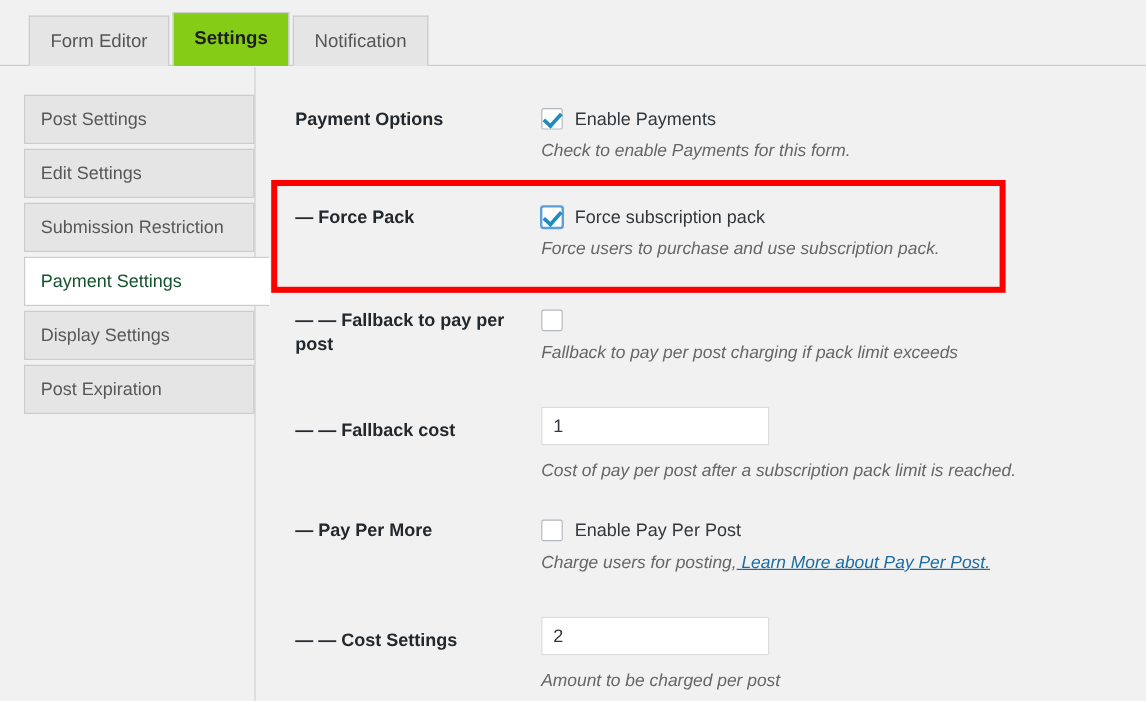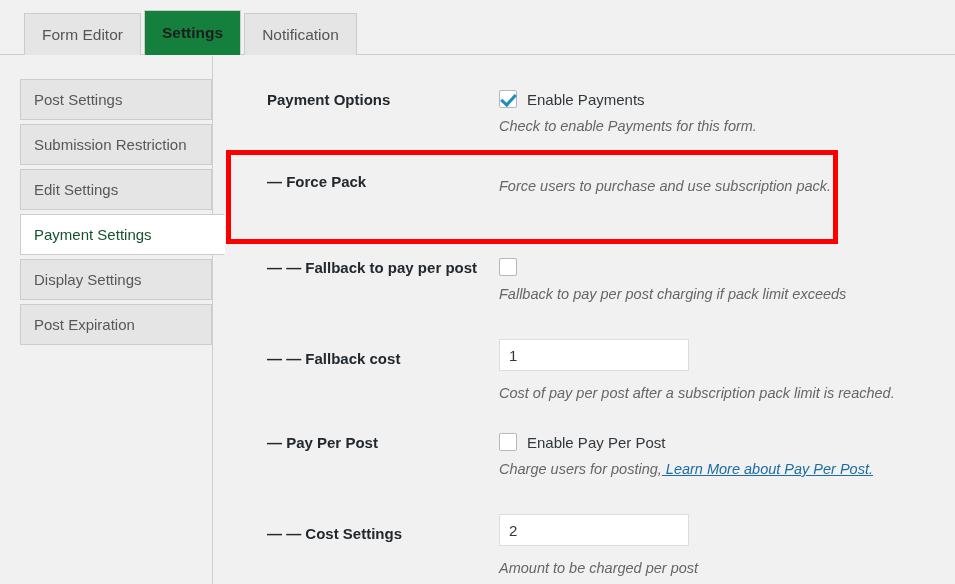--- a/index.html
+++ b/index.html
@@ -32,21 +32,21 @@
     margin-right: 3px;
     margin-bottom: -1px;
     font-size: 15.5px;
     color: #555;
     cursor: pointer;
     white-space: nowrap;
     position: relative;
     margin-top: 48px;
   }
   .tab.active {
-    background: #15803d;
+    background: #84cc16;
     color: #1d1d1d;
     font-weight: bold;
     height: 45px;
     z-index: 3;
   }
 
   
   .sidebar {
     position: absolute;
     left: 20px; top: 79px;
@@ -88,27 +88,26 @@
     width: 742px; height: 528px;
   }
   .row {
     position: absolute;
     left: 0;
     width: 742px;
     display: flex;
   }
   .row-label {
     width: 238px;
-    padding-left: 6px;
+    padding-left: 33px;
     padding-top: 2px;
     font-size: 15px;
     font-weight: bold;
     color: #23282d;
     line-height: 1.3;
-    margin-left: 48px;
   }
   .row-field { flex: 1; }
 
   .cb-line {
     display: flex;
     align-items: center;
     height: 22px;
   }
   .checkbox {
     width: 18px; height: 18px;
@@ -185,24 +184,24 @@
   <div class="tab">
       <span>Notification</span>
     </div>
 </div>
 
 <div class="sidebar">
   <div class="side-item">
       <span>Post Settings</span>
     </div>
   <div class="side-item">
+      <span>Edit Settings</span>
+    </div>
+  <div class="side-item">
       <span>Submission Restriction</span>
-    </div>
-  <div class="side-item">
-      <span>Edit Settings</span>
     </div>
   <div class="side-item active">
       <span>Payment Settings</span>
     </div>
   <div class="side-item">
       <span>Display Settings</span>
     </div>
   <div class="side-item">
       <span>Post Expiration</span>
     </div>
@@ -219,20 +218,24 @@
         <span class="checkbox checked"></span>
         <span class="cb-label">Enable Payments</span>
       </div>
       <div class="desc">Check to enable Payments for this form.</div>
     </div>
   </div>
 
   <div class="row" style="top:114px;">
     <div class="row-label">— Force Pack</div>
     <div class="row-field">
+      <div class="cb-line">
+        <span class="checkbox checked focus"></span>
+        <span class="cb-label">Force subscription pack</span>
+      </div>
       <div class="desc">Force users to purchase and use subscription pack.</div>
     </div>
   </div>
 
   <div class="highlight-box"></div>
 
   <div class="row" style="top:200px;">
     <div class="row-label">— — Fallback to pay per post</div>
     <div class="row-field">
       <div class="cb-line">
@@ -244,21 +247,21 @@
 
   <div class="row" style="top:283px;">
     <div class="row-label" style="padding-top:10px;">— — Fallback cost</div>
     <div class="row-field">
       <input class="txt-input" type="text" value="1" style="">
       <div class="desc" style="margin-top:14px;">Cost of pay per post after a subscription pack limit is reached.</div>
     </div>
   </div>
 
   <div class="row" style="top:375px;">
-    <div class="row-label">— Pay Per Post</div>
+    <div class="row-label">— Pay Per More</div>
     <div class="row-field">
       <div class="cb-line">
         <span class="checkbox"></span>
         <span class="cb-label">Enable Pay Per Post</span>
       </div>
       <div class="desc"><span>Charge users for posting,</span><a href="#"> Learn More about Pay Per Post.</a></div>
     </div>
   </div>
 
   <div class="row" style="top:458px;">

